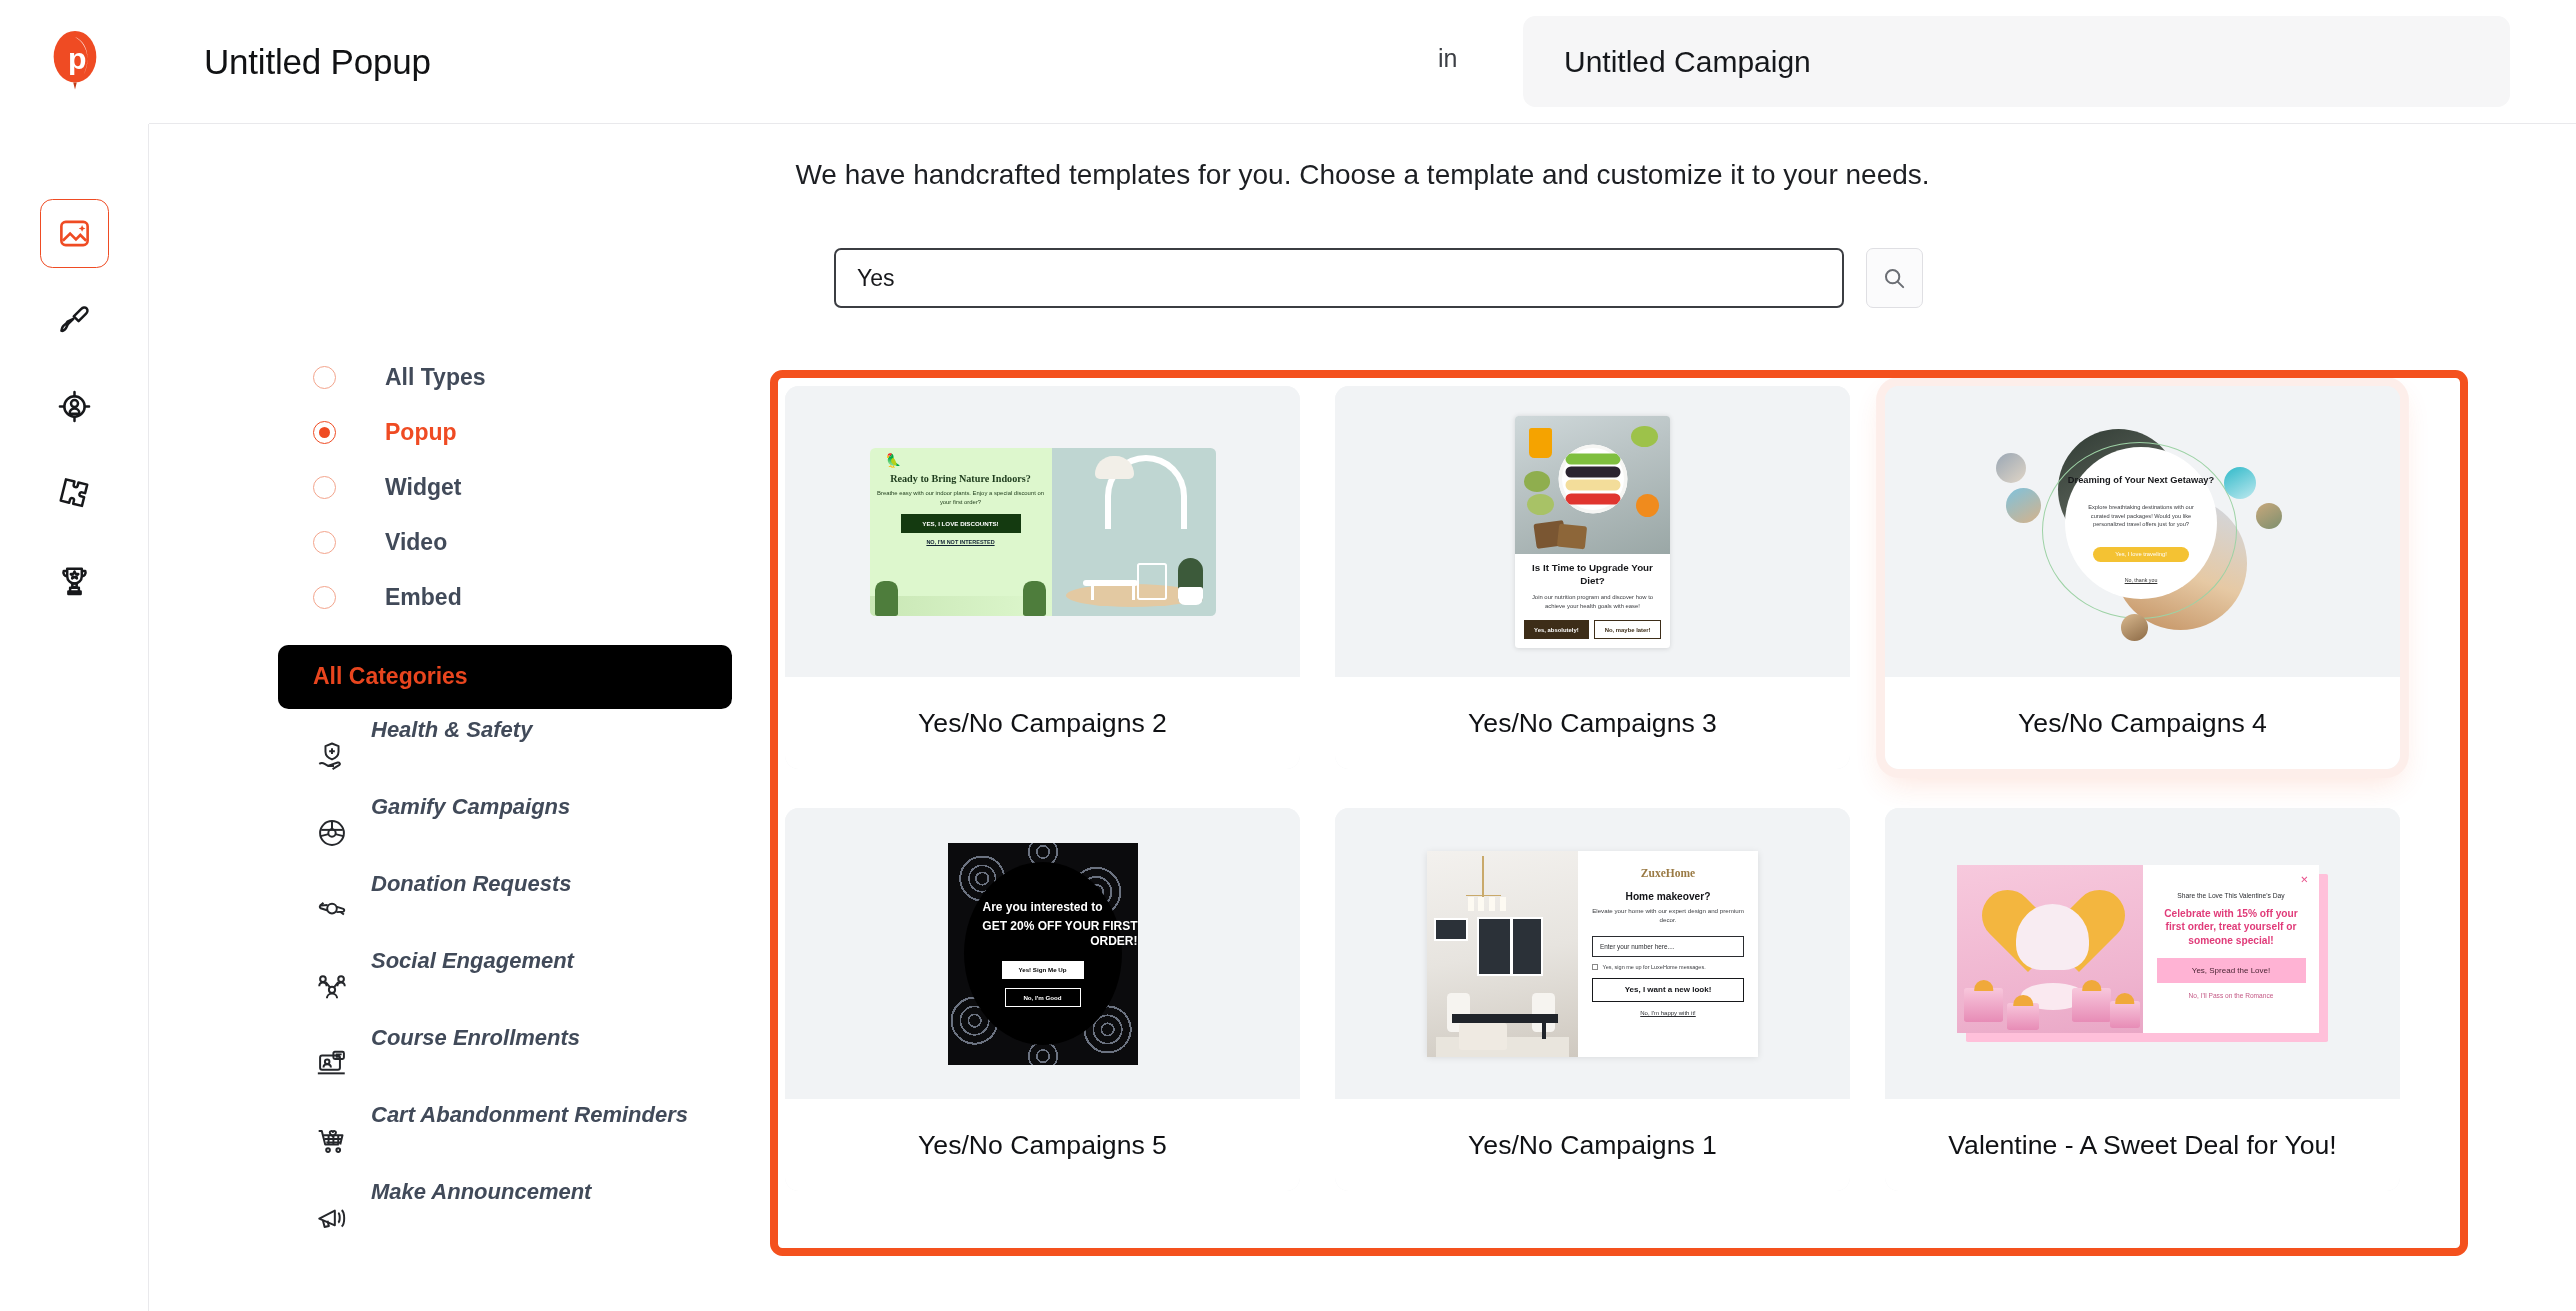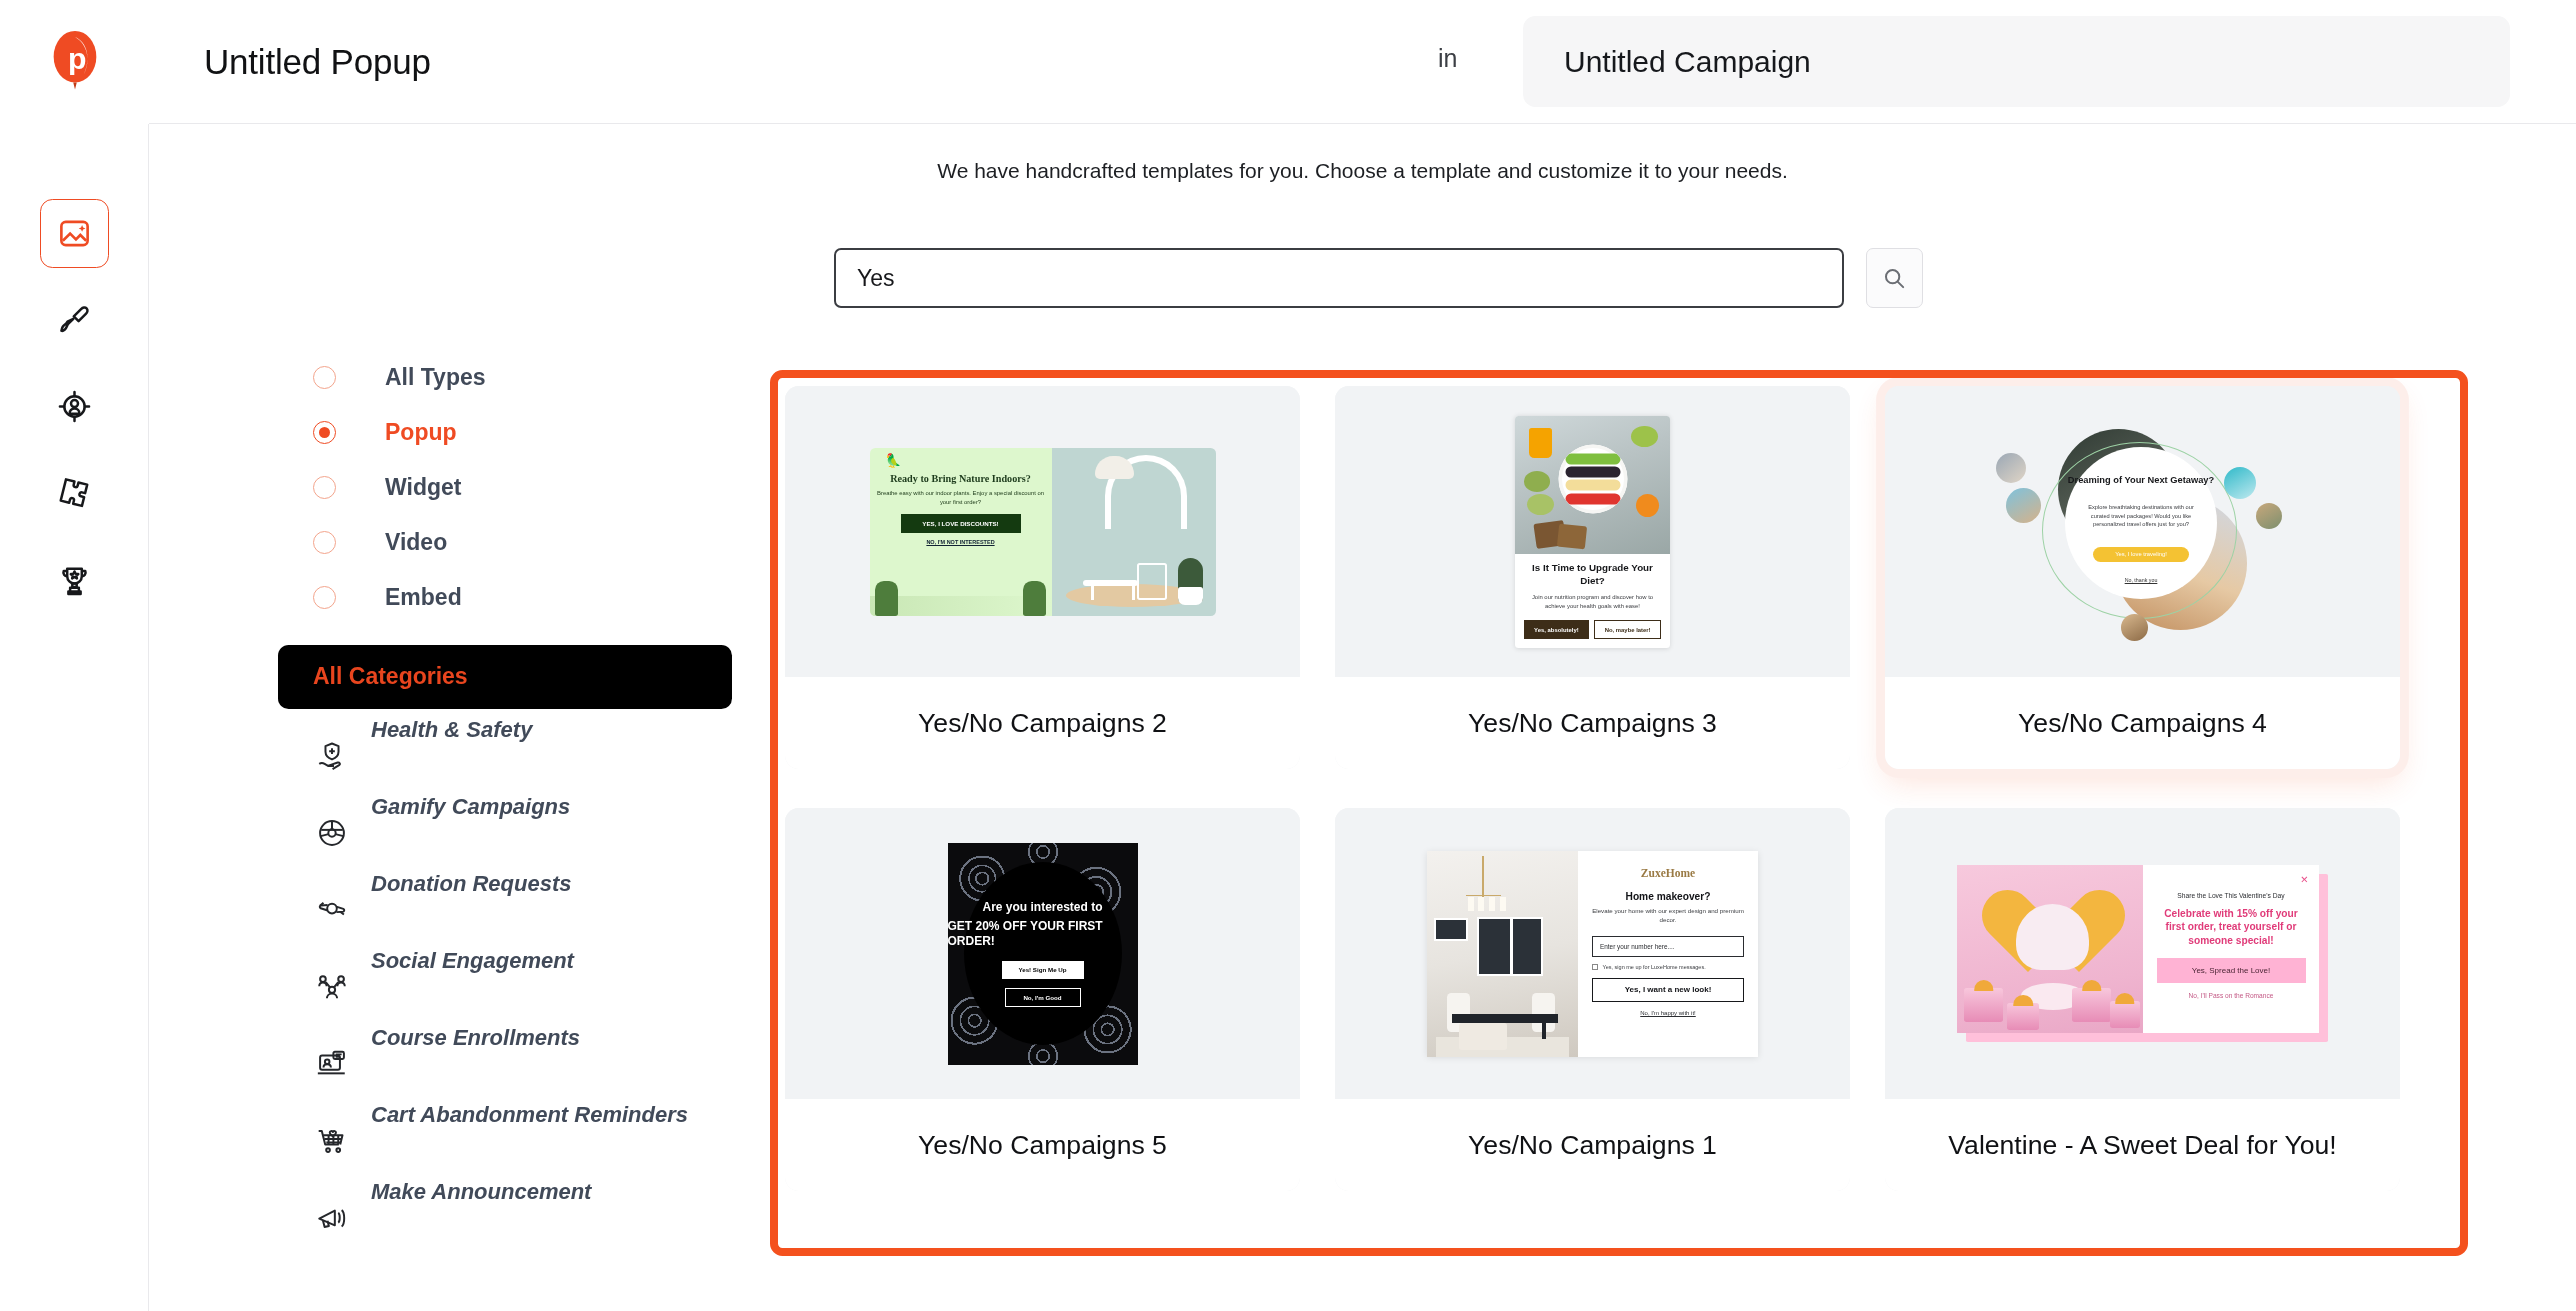--- a/index.html
+++ b/index.html
@@ -51,21 +51,21 @@
     cursor: pointer;
   }
   .rail-item.active { border: 1.8px solid #ef4b23; }
 
   
   .main { position: absolute; left: 149px; top: 124px; width: 2427px; height: 1188px; background: #fff; }
 
   .intro {
     position: absolute; left: 0; top: 35px; width: 2427px; text-align: center;
   }
-  .intro span { font-size: 21px; color: #1d1f23; }
+  .intro span { font-size: 28px; color: #1d1f23; }
 
   .search-row {
     position: absolute; left: 685px; top: 124px; display: flex; align-items: stretch; gap: 19px;
   }
   .search-field {
     width: 1010px; height: 60px; border: 2.7px solid #3b3d42; border-radius: 7px;
     background: #fff; font-size: 23px; color: #17181b; padding: 0 21px;
     font-family: "Liberation Sans", sans-serif; outline: none;
   }
   .search-btn {
@@ -183,21 +183,21 @@
     background-image: radial-gradient(circle at 18% 16%, transparent 0 5.3px, #6b7280 5.3px 7px, transparent 7px 12.4px, #6b7280 12.4px 14px, transparent 14px 21px, #6b7280 21px 23px, transparent 23px),
                       radial-gradient(circle at 78% 22%, transparent 0 6.2px, #6b7280 6.2px 8px, transparent 8px 14px, #6b7280 14px 16px, transparent 16px 23px, #6b7280 23px 25px, transparent 25px),
                       radial-gradient(circle at 14% 80%, transparent 0 5.3px, #6b7280 5.3px 7px, transparent 7px 13.3px, #6b7280 13.3px 15px, transparent 15px 22px, #6b7280 22px 24px, transparent 24px),
                       radial-gradient(circle at 84% 84%, transparent 0 5.3px, #6b7280 5.3px 7px, transparent 7px 13.3px, #6b7280 13.3px 15px, transparent 15px 22px, #6b7280 22px 24px, transparent 24px),
                       radial-gradient(circle at 50% 4%, transparent 0 5.3px, #6b7280 5.3px 7px, transparent 7px 13.3px, #6b7280 13.3px 15px, transparent 15px),
                       radial-gradient(circle at 50% 96%, transparent 0 5.3px, #6b7280 5.3px 7px, transparent 7px 13.3px, #6b7280 13.3px 15px, transparent 15px);
   }
   .pb-oval { position:absolute; left: 16px; top: 19.5px; width: 158px; height: 183px; border-radius:50%; background:#000; }
   .pb-inner { position:absolute; left:0; top:0; width:100%; height:100%; display:flex; flex-direction:column; align-items:center; justify-content:center; }
   .pb-k { font-size: 12px; color:#fff; font-weight:bold; }
-  .pb-big { margin-top: 4.4px; font-size: 12px; color:#fff; font-weight:bold; text-align:left; line-height:1.3; }
+  .pb-big { margin-top: 4.4px; font-size: 12px; color:#fff; font-weight:bold; text-align:right; line-height:1.3; }
   .pb-y { margin-top: 10.6px; width: 82px; height: 18.6px; background:#fff; color:#000; font-size:6.2px; font-weight:bold; display:flex; align-items:center; justify-content:center; }
   .pb-n { margin-top: 8.9px; width: 76px; height: 18.6px; border:1.3px solid #fff; color:#fff; font-size:6.2px; font-weight:bold; display:flex; align-items:center; justify-content:center; }
 
   
   .p-home { width: 331px; height: 206px; display:flex; background:#fff; box-shadow:0 0.9px 7px rgba(0,0,0,.1); }
   .ph-img { width: 151px; background: linear-gradient(170deg,#f3f1ee 0%, #e7e4df 50%, #cfc9c0 100%); position:relative; }
   .ph-win { position:absolute; left: 50px; top: 66px; width: 66px; height: 59px; background:#2b3138; border:2.7px solid #fff; }
   .ph-win::after { content:""; position:absolute; left:50%; top:0; width:2.7px; height:100%; background:#fff; }
   .ph-win2 { position:absolute; left: 7px; top: 67px; width: 34px; height: 23px; background:#2b3138; border:2.7px solid #fff; }
   .ph-chand { position:absolute; left: 55px; top: 5.3px; width: 1.8px; height: 41px; background:#c9a96a; }

